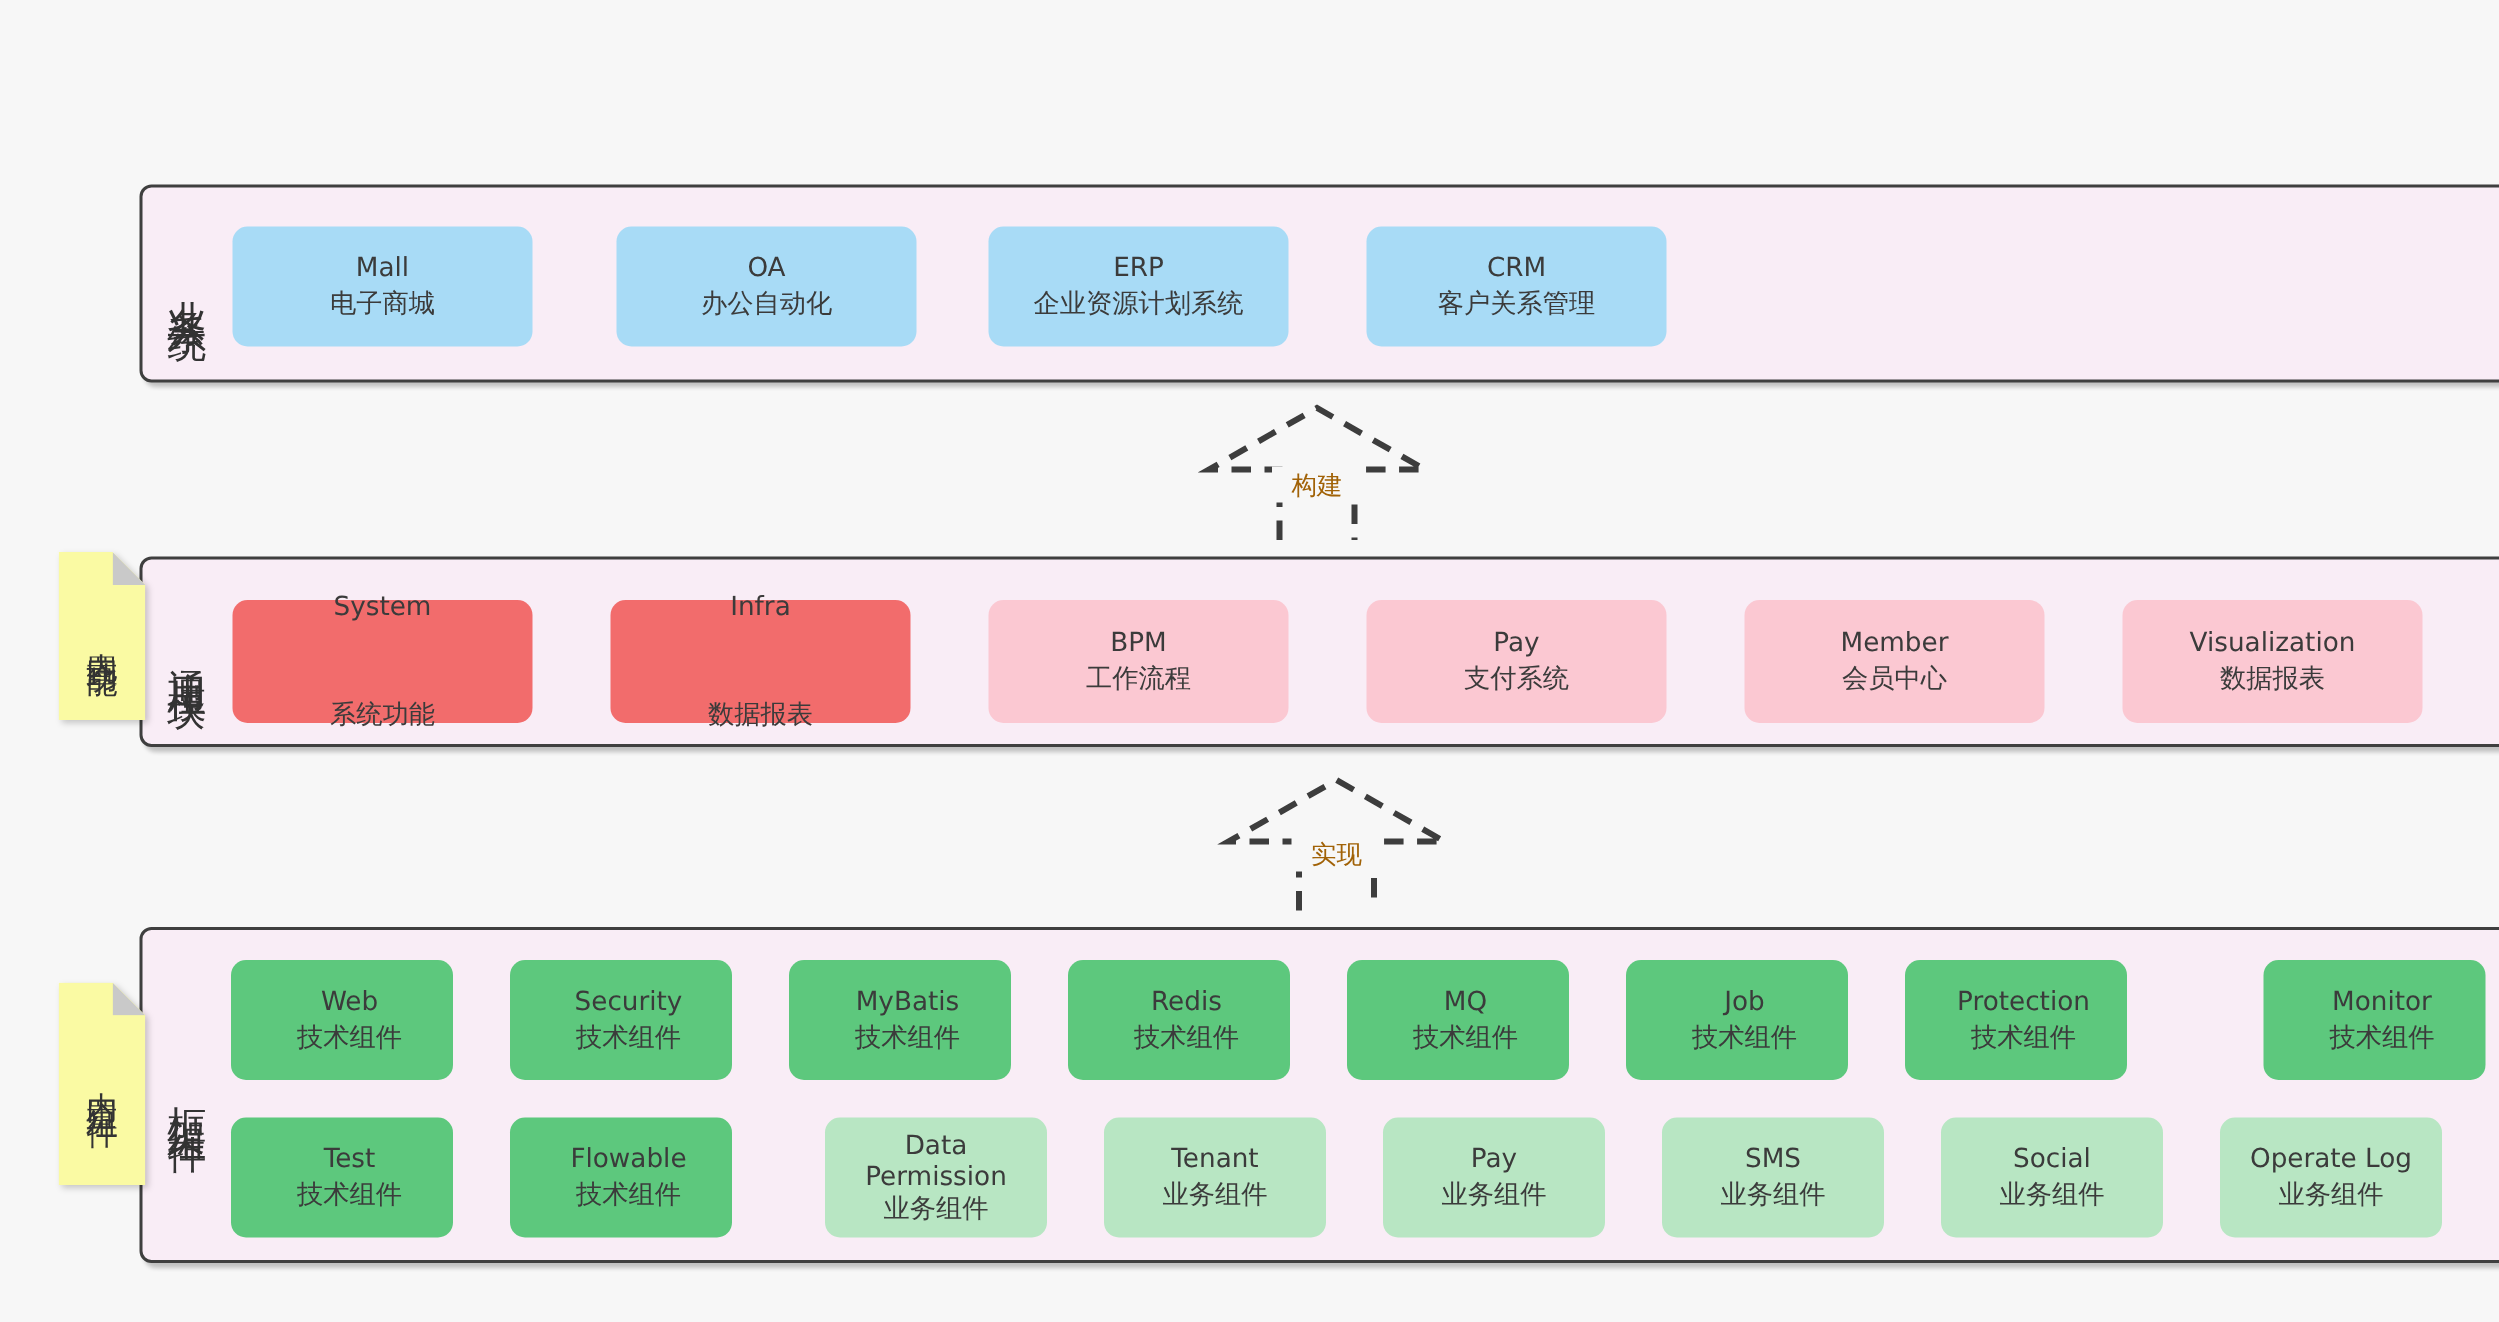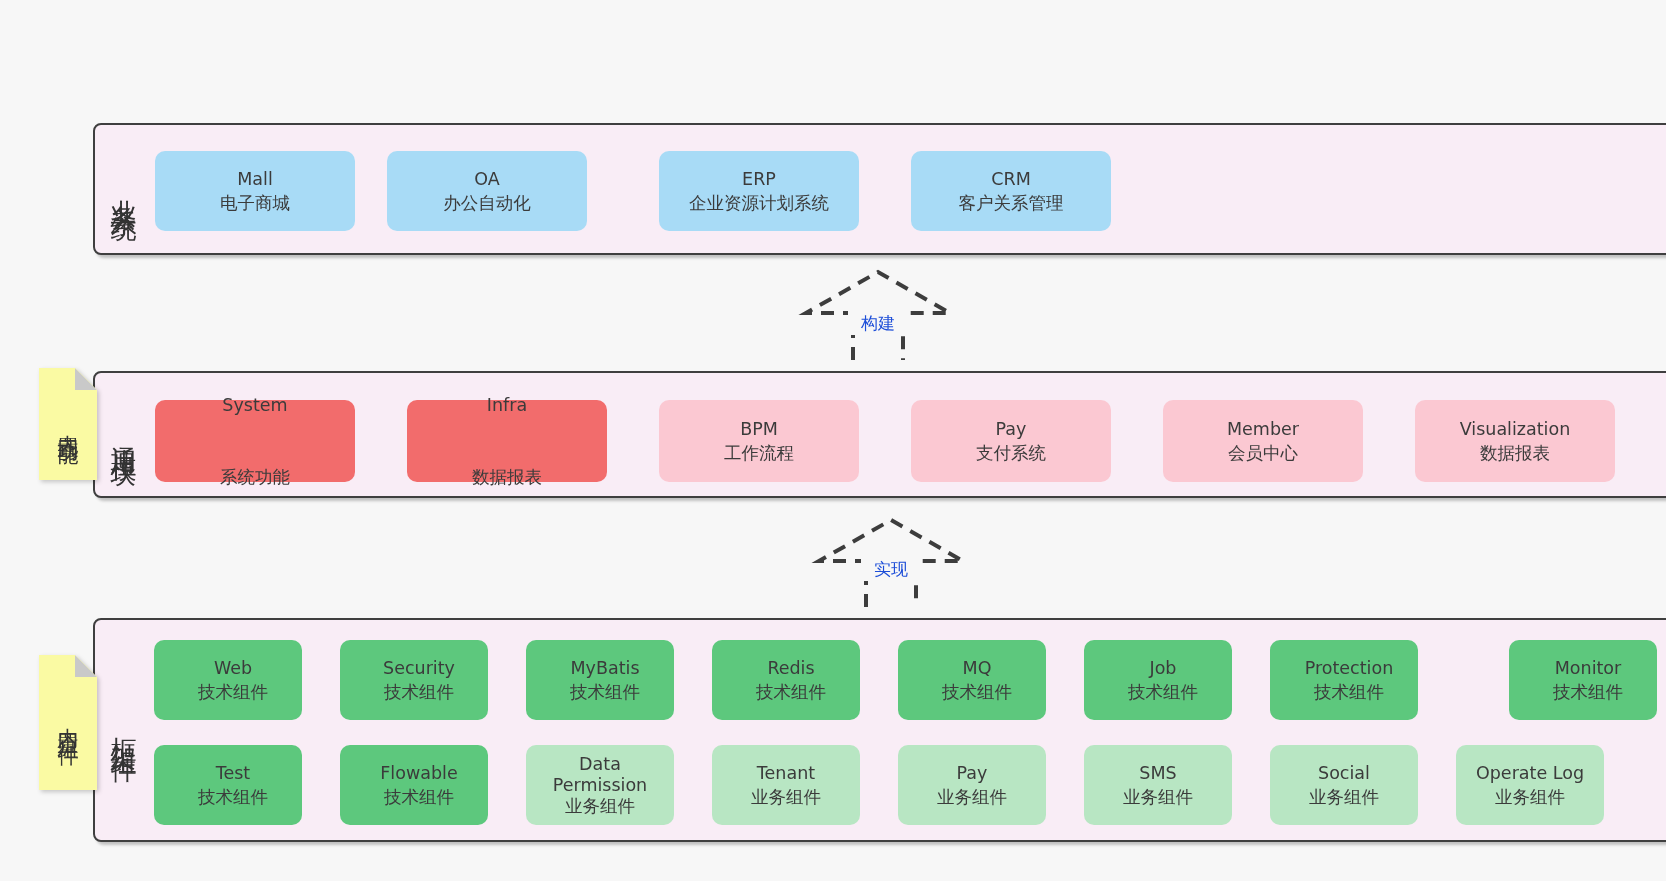--- a/index.html
+++ b/index.html
@@ -35,21 +35,21 @@
   }
   .l1 .box{top:26px;width:200px;height:80px;}
   .l2 .box{top:27px;width:200px;height:82px;}
   .l3 .box{width:148px;height:80px;}
   .l3 .row1{top:20px;}
   .l3 .row2{top:125px;}
   .blue{background:var(--blue);}
   .red{background:var(--red);gap:48px;}
   .pink{background:var(--pink);}
   .green{background:var(--green);padding-left:10px;}
-  .lgreen{background:var(--lightGreen);}
+  .lgreen{background:var(--lightGreen);margin-left:24px;}
   .three-line .en,.three-line .zh{line-height:21px;}
   .three-line .en{max-width:100px;}
   .note-wrap{
     position:absolute;width:58px;z-index:3;
     filter:drop-shadow(2px 2px 2px rgba(0,0,0,0.2));
   }
   .note{
     position:relative;width:100%;height:100%;
     background:var(--noteYellow);
     clip-path:polygon(0 0,calc(100% - 22px) 0,100% 22px,100% 100%,0 100%);
@@ -62,36 +62,36 @@
   }
   .note-text{
     writing-mode:vertical-rl;text-orientation:upright;
     font-size:21px;letter-spacing:3px;color:#333;
   }
   .note2 .note-text{letter-spacing:6px;}
   .arrow{position:absolute;z-index:0;}
   .arrow path{fill:none;stroke:var(--arrow);stroke-width:4;stroke-dasharray:13 9;}
   .arrow-label{
     position:absolute;z-index:2;width:60px;height:24px;
-    background:var(--pageBg);color:#1d4ed8;font-size:17px;
+    background:var(--pageBg);color:#a16207;font-size:17px;
     display:flex;align-items:center;justify-content:center;
   }
 </style>
 </head>
 <body>
 
 <div class="stage">
 
   <section class="layer l1" style="top:123px;height:132px">
     <div class="vlabel">业务系统</div>
     <div class="box blue" style="left:60px">
       <div class="en">Mall</div>
       <div class="zh">电子商城</div>
     </div>
-    <div class="box blue" style="left:292px">
+    <div class="box blue" style="left:316px">
       <div class="en">OA</div>
       <div class="zh">办公自动化</div>
     </div>
     <div class="box blue" style="left:564px">
       <div class="en">ERP</div>
       <div class="zh">企业资源计划系统</div>
     </div>
     <div class="box blue" style="left:816px">
       <div class="en">CRM</div>
       <div class="zh">客户关系管理</div>

